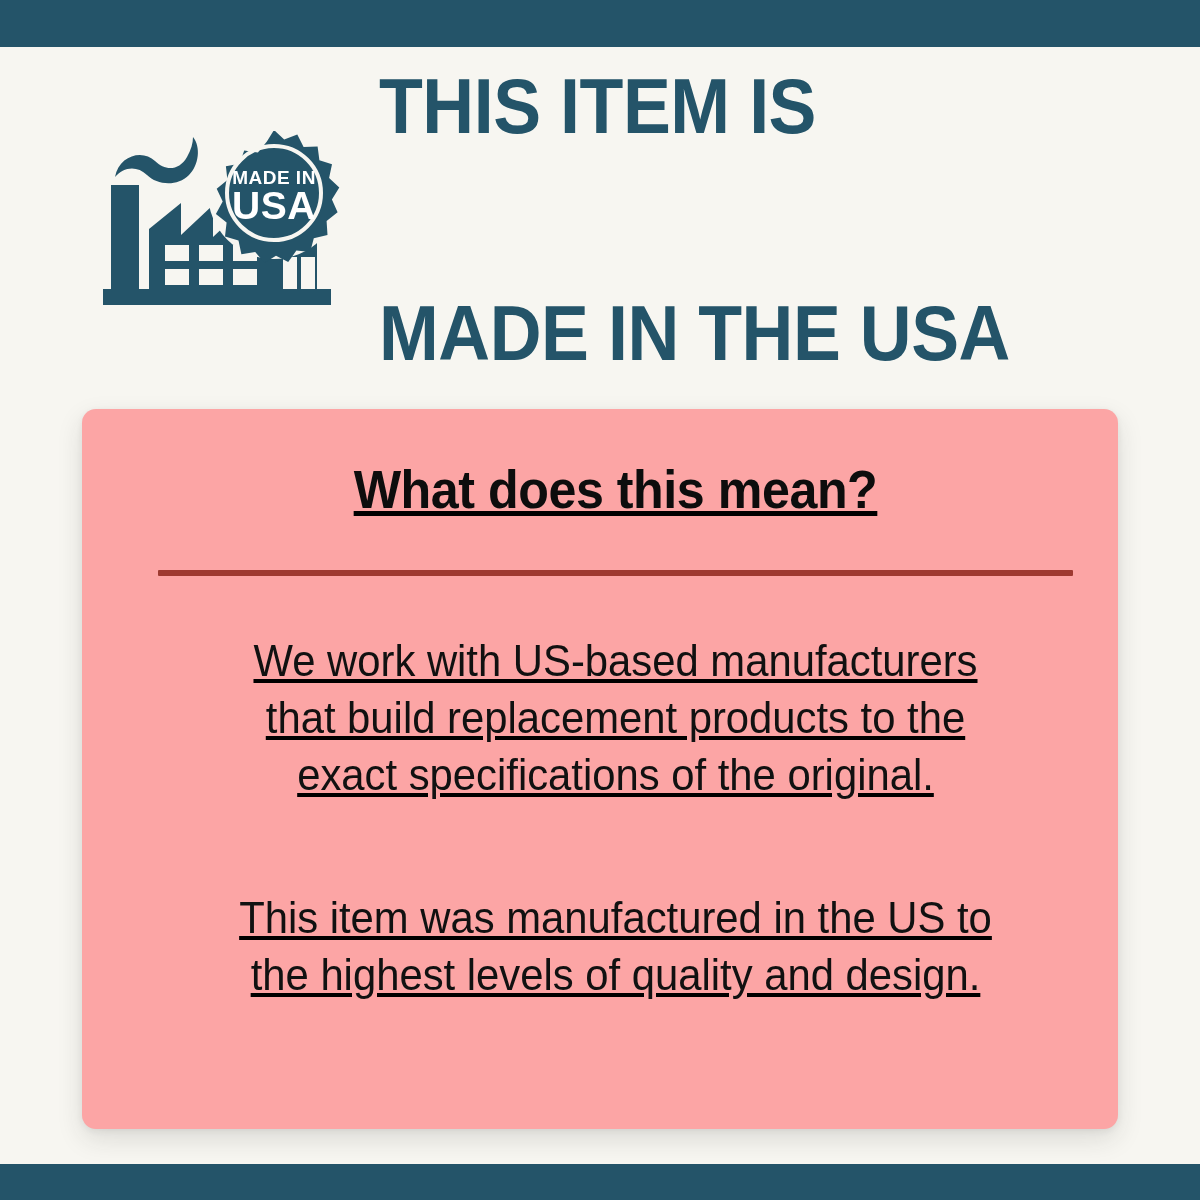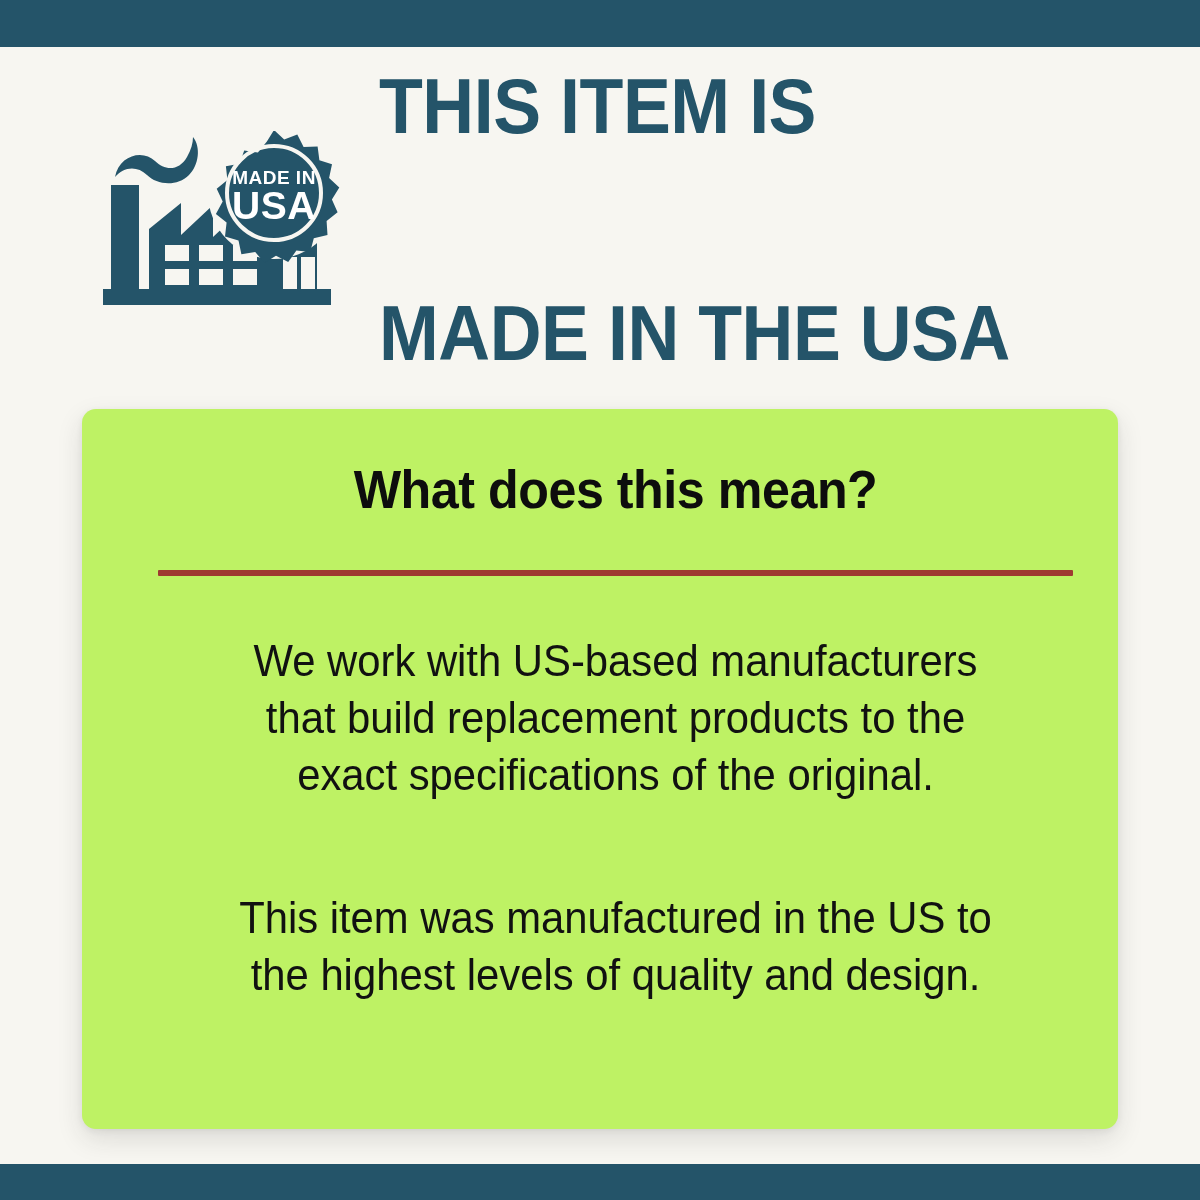--- a/index.html
+++ b/index.html
@@ -70,26 +70,27 @@
   }
   .headline-line { display: block; }
 
   
   .card {
     position: absolute;
     left: 82px;
     top: 362px;
     width: 1036px;
     height: 720px;
-    background: #bef264;
+    background: #fca5a5;
     border-radius: 14px;
     box-shadow: 0 10px 26px rgba(40, 40, 40, 0.13),
                 0 2px 6px rgba(40, 40, 40, 0.07);
     box-sizing: border-box;
     padding: 52px 45px 0 76px;
+    text-decoration: underline;
   }
 
   .card-title {
     text-align: center;
     color: #0d0d0d;
     font-family: "Liberation Sans Narrow", "Liberation Sans", sans-serif;
     font-weight: bold;
     font-size: 54px;
     line-height: 1.05;
     transform: scaleX(0.93);

